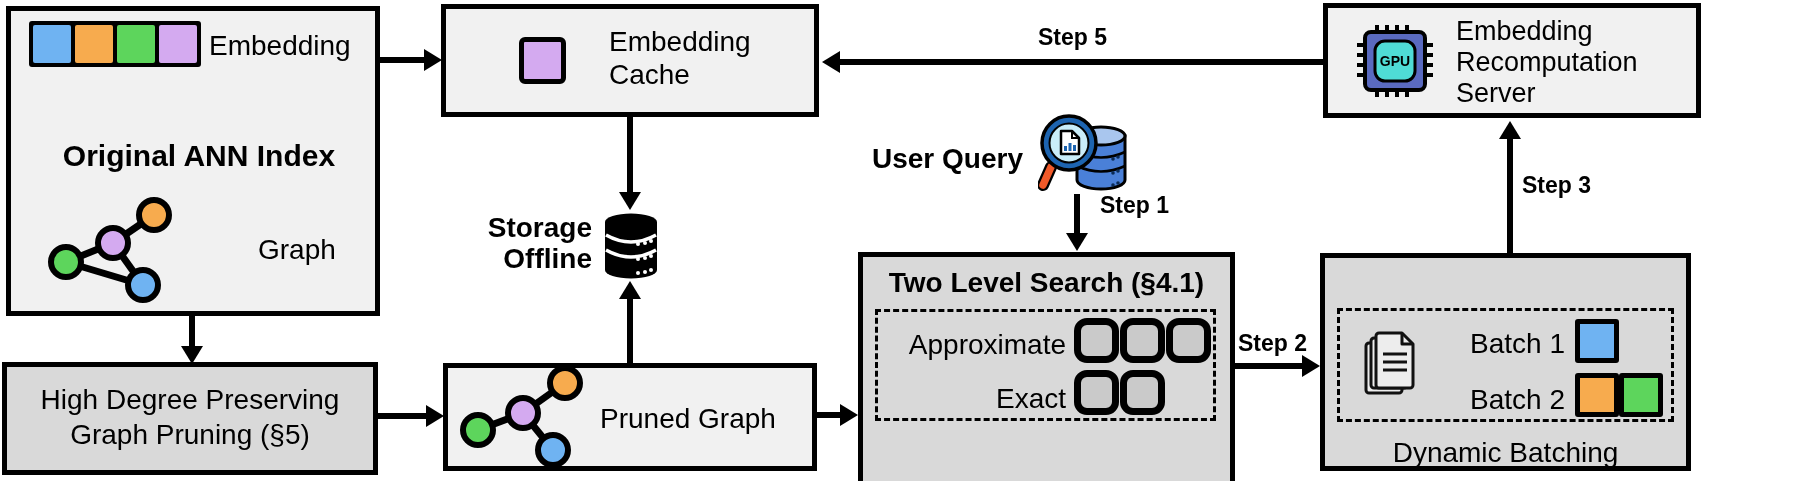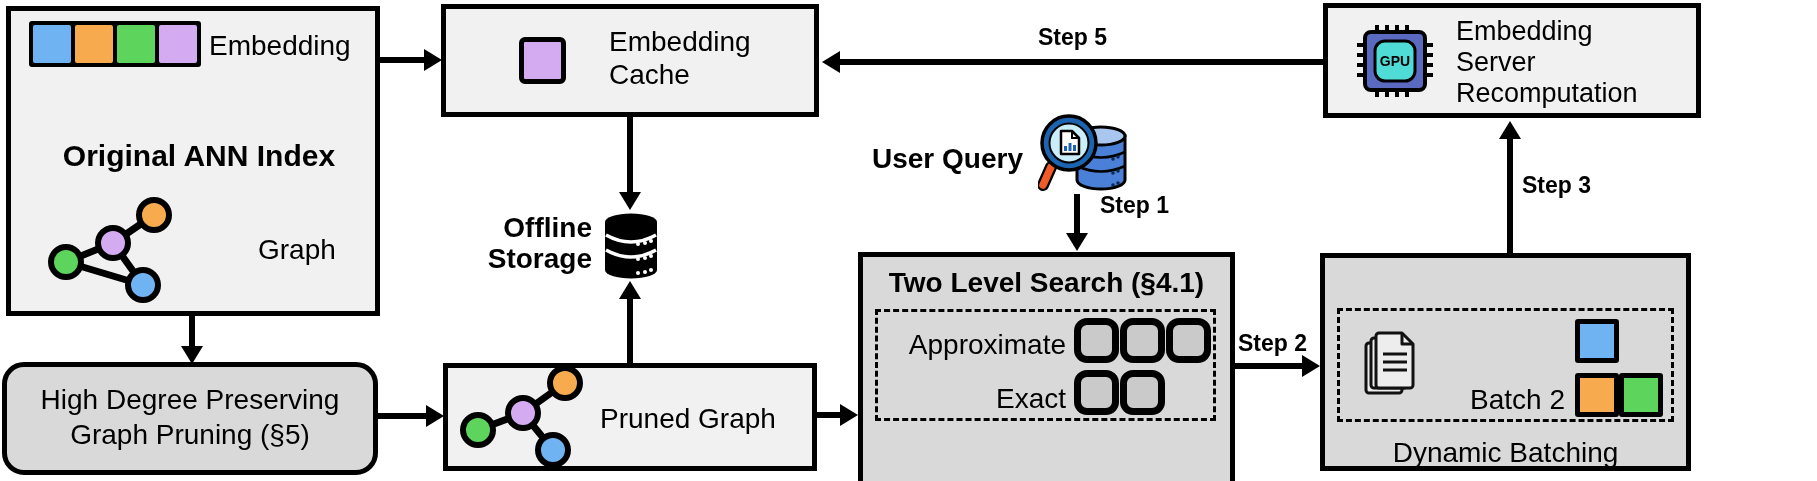--- a/index.html
+++ b/index.html
@@ -65,38 +65,38 @@
       <g stroke="#000" stroke-width="6">
         <circle cx="116" cy="24" r="15" fill="#F7AB4E"></circle>
         <circle cx="75" cy="52" r="15" fill="#D4AAF0"></circle>
         <circle cx="28" cy="71" r="15" fill="#5DD55C"></circle>
         <circle cx="105" cy="94" r="15" fill="#6FB3F2"></circle>
       </g>
     </svg>
     <div class="abs t28" style="left:227px;top:222px;margin-left:20px;">Graph</div>
   </div>
 
-  <div class="box dark" style="left:2px;top:362px;width:376px;height:113px;border-radius:22px;">
+  <div class="box dark" style="left:2px;top:362px;width:376px;height:113px;">
     <div class="abs t28 center" style="top:15px;line-height:35px;">
       <div>High Degree Preserving</div>
       <div>Graph Pruning (§5)</div>
     </div>
   </div>
 
   <div class="box light" style="left:441px;top:4px;width:378px;height:113px;">
     <div class="cache-chip" style="left:73px;top:28px;"></div>
     <div class="abs t28" style="left:163px;top:16px;">
       <div>Embedding</div>
       <div>Cache</div>
     </div>
   </div>
 
   <div class="abs t28b rlabel" style="left:436px;top:212px;width:156px;line-height:31px;">
+    <div>Storage</div>
     <div>Offline</div>
-    <div>Storage</div>
   </div>
   <svg class="abs" style="left:604px;top:213px;" width="54" height="66" viewBox="0 0 54 66">
     <rect x="1" y="9" width="52" height="48" fill="#000"></rect>
     <ellipse cx="27" cy="57" rx="26" ry="8.5" fill="#000"></ellipse>
     <ellipse cx="27" cy="9" rx="26" ry="8.5" fill="#000"></ellipse>
     <path d="M2,22 Q27,36 52,22" fill="none" stroke="#fff" stroke-width="3.5"></path>
     <path d="M2,37 Q27,51 52,37" fill="none" stroke="#fff" stroke-width="3.5"></path>
     <g fill="#fff">
       <circle cx="34" cy="31" r="2"></circle>
         <circle cx="41" cy="30" r="2"></circle>
@@ -183,20 +183,21 @@
           <rect x="9" y="7" width="36" height="50" rx="3"></rect>
           <path d="M17,2 h23 l11,11 v41 a3,3 0 0 1 -3,3 h-31 a3,3 0 0 1 -3,-3 v-49 a3,3 0 0 1 3,-3 z"></path>
           <path d="M40,2 v11 h11" fill="none"></path>
         </g>
         <g stroke="#111" stroke-width="3">
           <line x1="21" y1="23" x2="45" y2="23"></line>
           <line x1="21" y1="31" x2="45" y2="31"></line>
           <line x1="21" y1="39" x2="45" y2="39"></line>
         </g>
       </svg>
+      <div class="abs t28 rlabel" style="left:85px;top:16px;width:140px;">Batch 1</div>
       <div class="bsq-row" style="left:235px;top:8px;">
         <div class="bsq c-blue"></div>
       </div>
       <div class="abs t28 rlabel" style="left:85px;top:72px;width:140px;">Batch 2</div>
       <div class="bsq-row" style="left:235px;top:62px;">
         <div class="bsq c-orange"></div>
         <div class="bsq c-green"></div>
       </div>
     </div>
     <div class="abs t28 center" style="top:178px;">Dynamic Batching</div>
@@ -221,22 +222,22 @@
           <rect x="72" y="31" width="8" height="4"></rect>
         <rect x="72" y="41" width="8" height="4"></rect>
           <rect x="72" y="51" width="8" height="4"></rect>
       </g>
       <rect x="12" y="10" width="60" height="58" rx="6" fill="#5A6AC0" stroke="#000" stroke-width="4"></rect>
       <rect x="22" y="19" width="40" height="40" rx="10" fill="#4FDCD6" stroke="#000" stroke-width="3"></rect>
       <text x="42" y="44" text-anchor="middle" font-size="14" font-weight="bold" fill="#000">GPU</text>
     </svg>
     <div class="abs t27" style="left:128px;top:8px;line-height:31px;">
       <div>Embedding</div>
+      <div>Recomputation</div>
       <div>Server</div>
-      <div>Recomputation</div>
     </div>
   </div>
 
   <div class="abs step" style="left:1100px;top:192px;">Step 1</div>
   <div class="abs step" style="left:1238px;top:330px;">Step 2</div>
   <div class="abs step" style="left:1522px;top:172px;">Step 3</div>
   <div class="abs step" style="left:1038px;top:24px;">Step 5</div>
 
   <div class="shaft-h" style="left:380px;top:57px;width:47px;"></div>
   <div class="head right" style="left:424px;top:49px;"></div>

